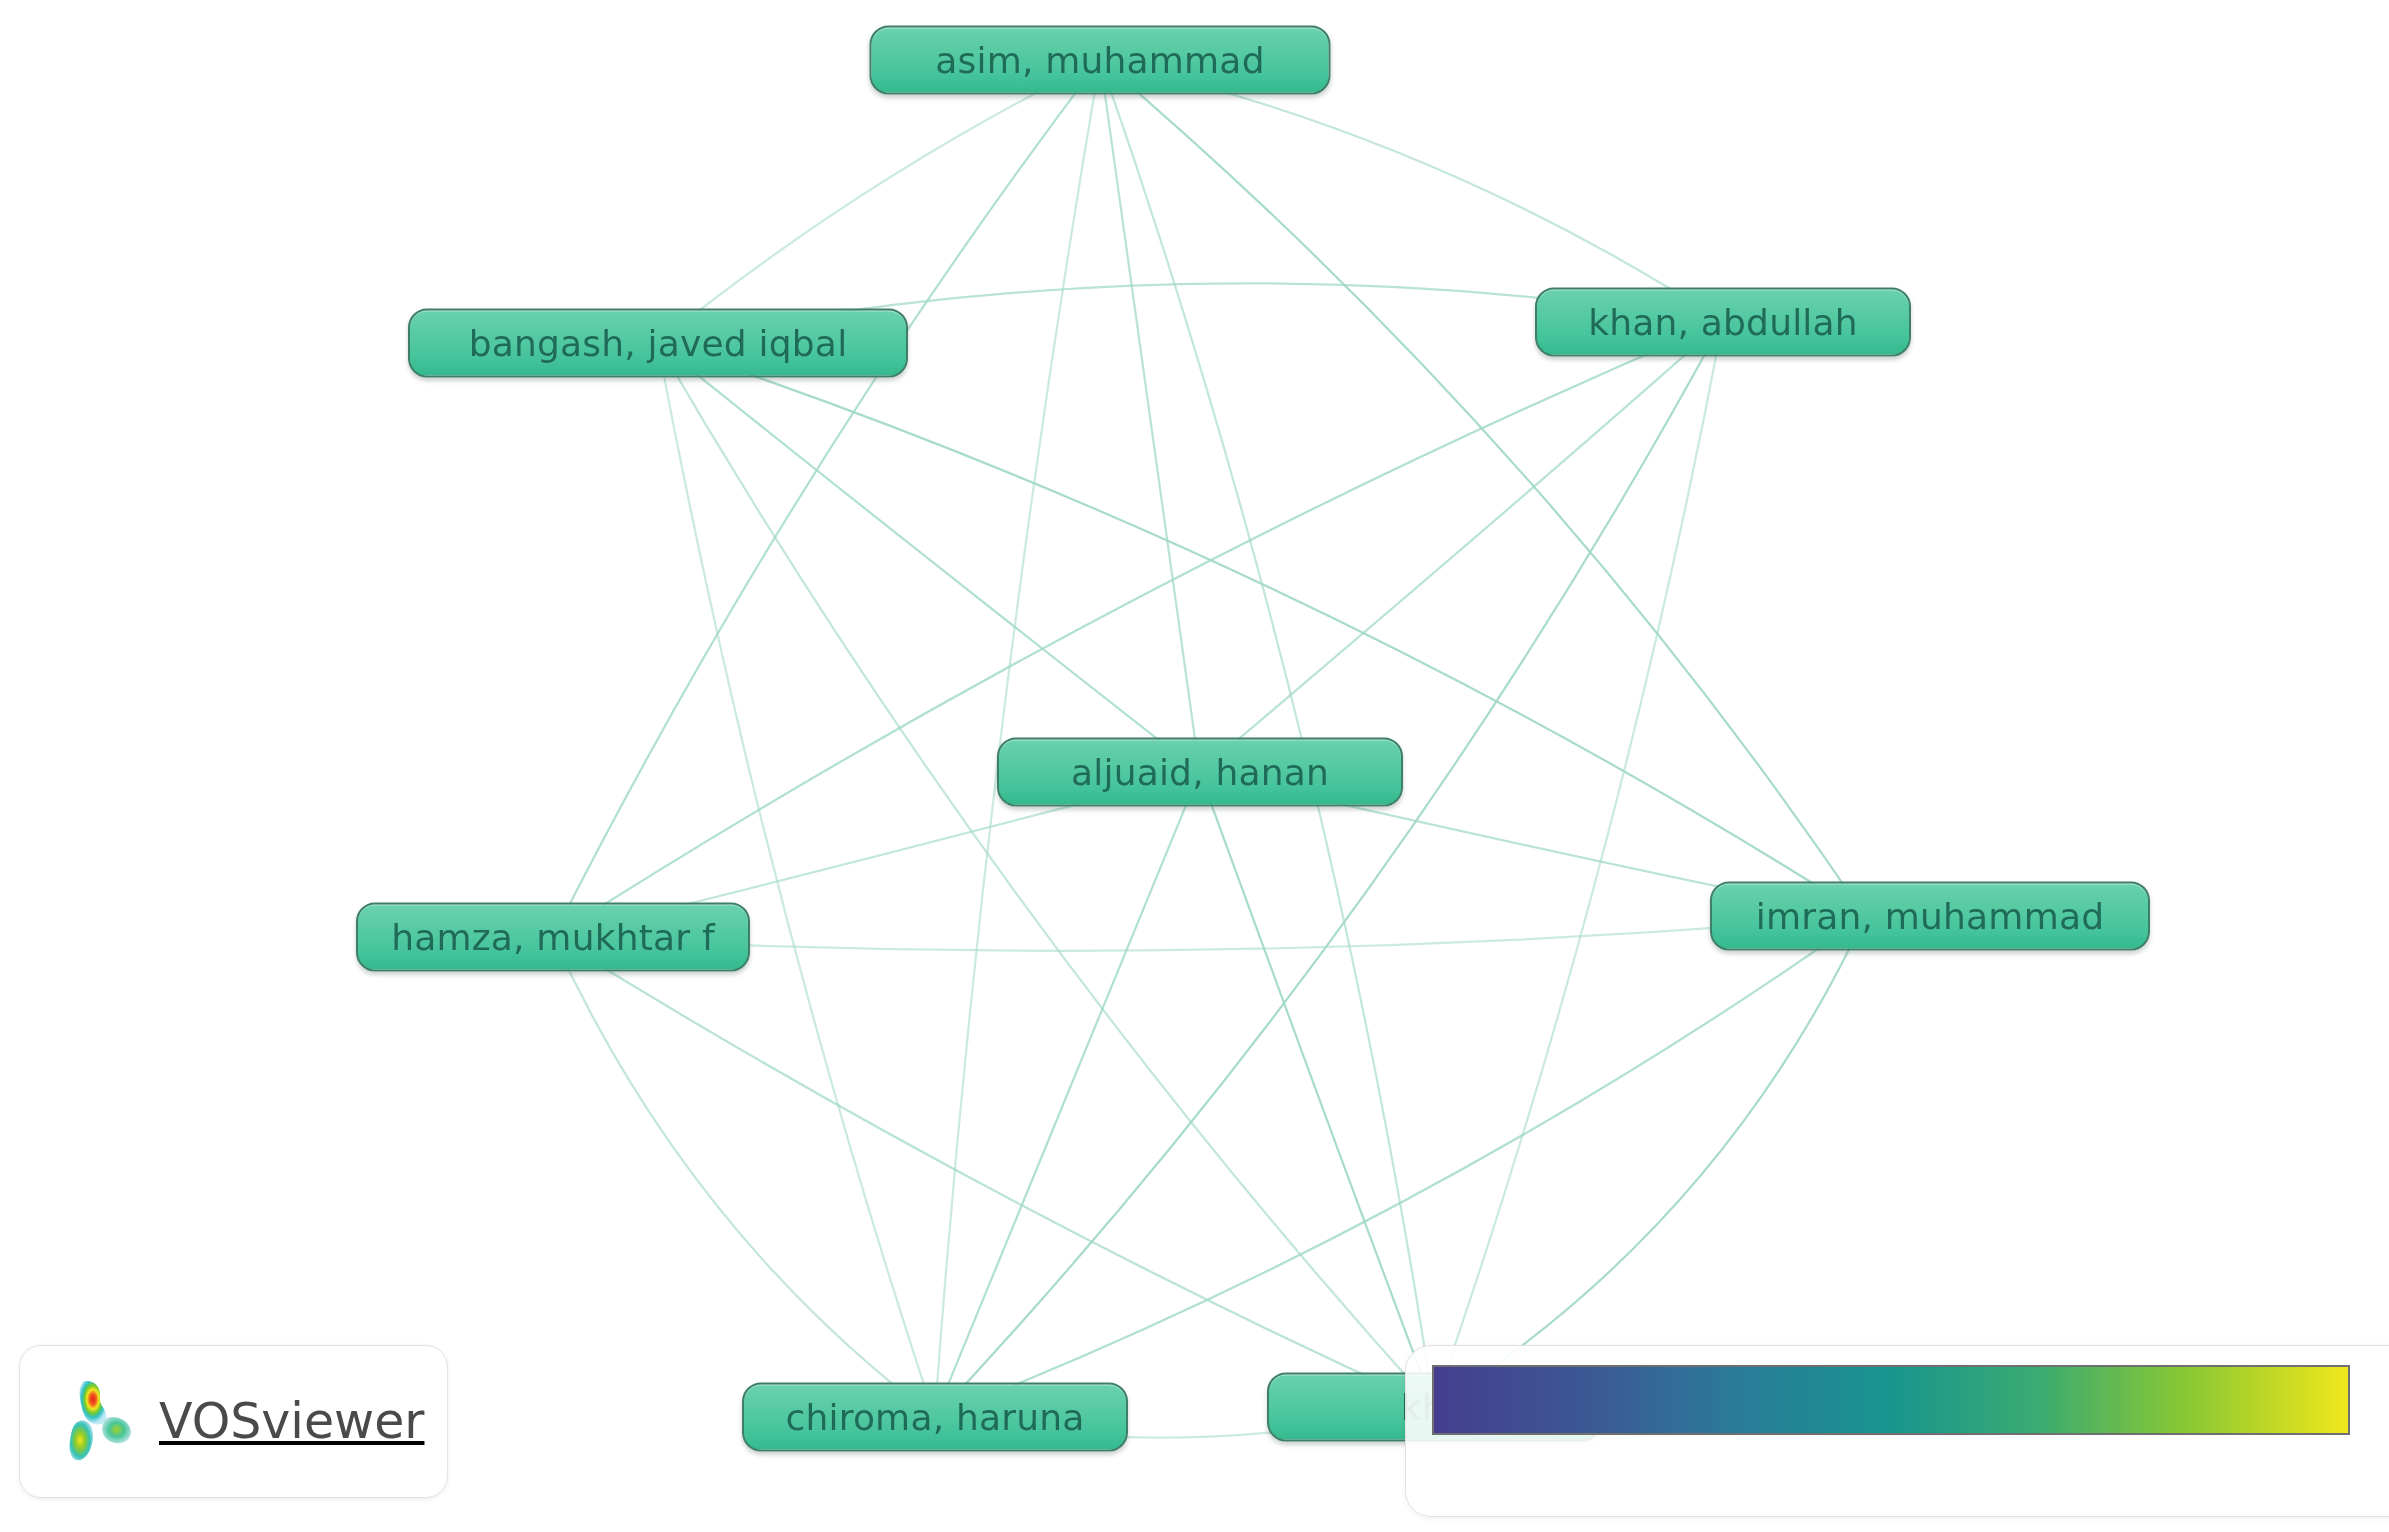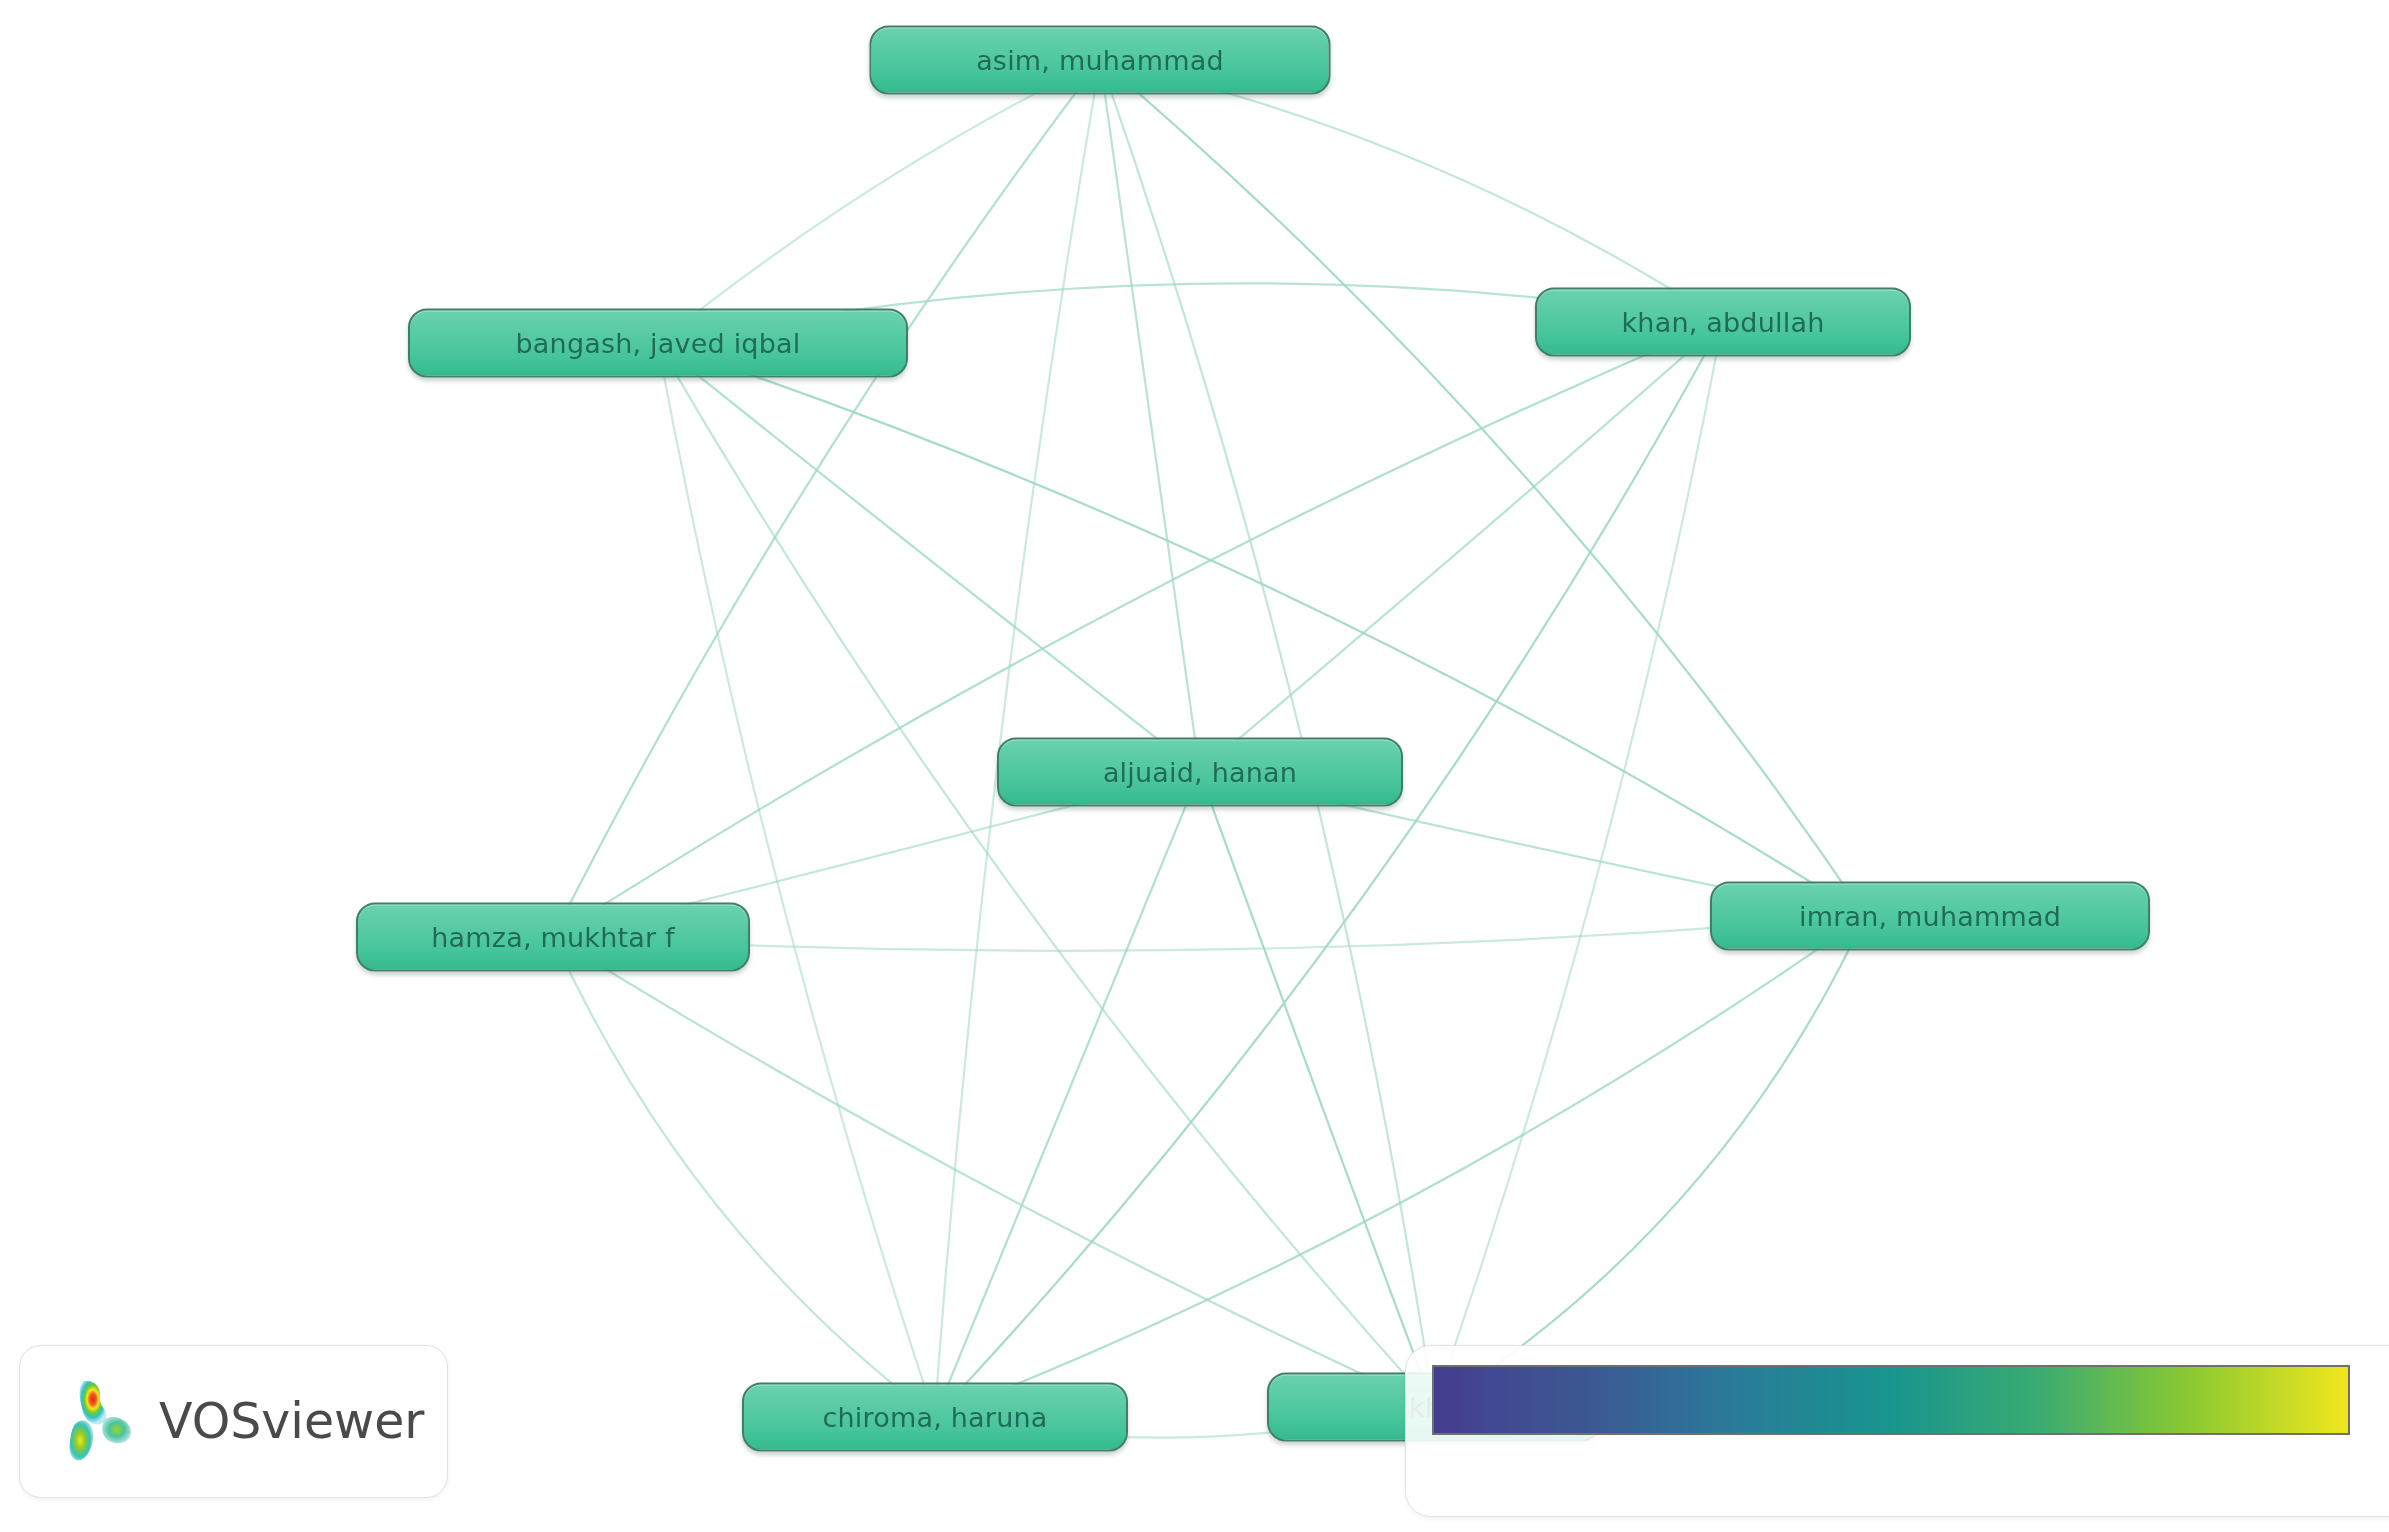--- a/index.html
+++ b/index.html
@@ -36,40 +36,41 @@
     border-radius: 19px;
     background: linear-gradient(to bottom,
                 #6ad2ae 0%,
                 #58cba4 35%,
                 #45c49b 72%,
                 #34b98e 100%);
     box-shadow: 0 2.6px 4.3px rgba(90, 110, 100, 0.30),
                 inset 0 0.9px 0 rgba(255,255,255,0.45);
     color: #1e6b57;
     font-family: "DejaVu Sans", sans-serif;
-    font-size: 27px;
+    font-size: 36px;
     line-height: 1;
     letter-spacing: 0.2px;
     white-space: nowrap;
     padding: 0 32px;
     z-index: 5;
   }
   .node-label {
     display: block;
     text-shadow: 0 0.9px 0 rgba(255,255,255,0.12);
   }
   
   .panel {
     position: absolute;
     box-sizing: border-box;
     background: #ffffff;
     border: 1.7px solid #e2e2e2;
     border-radius: 22px;
     box-shadow: 0 1.7px 5.1px rgba(0,0,0,0.06);
     z-index: 20;
+    text-decoration: underline;
   }
   #vos-logo-panel {
     left: 19px;
     top: 1345px;
     width: 429px;
     height: 153px;
     display: flex;
     align-items: center;
     padding-left: 43px;
     gap: 22px;

